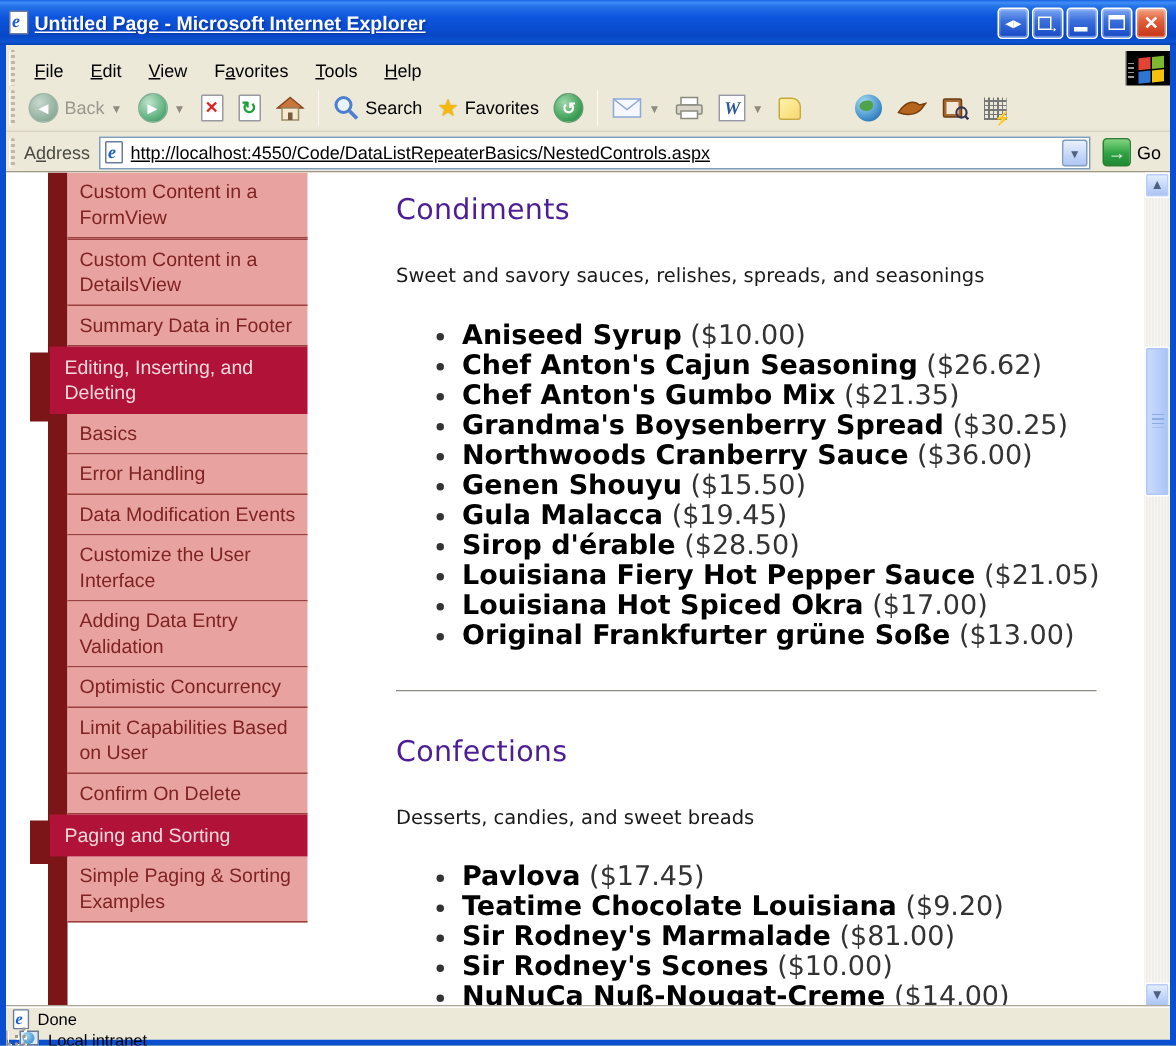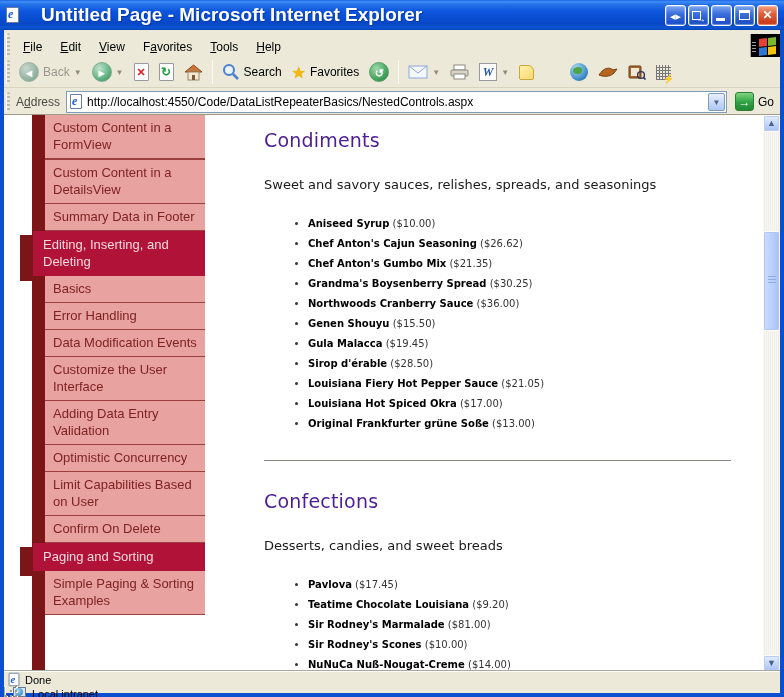--- a/index.html
+++ b/index.html
@@ -7,22 +7,22 @@
   body { font-family:"Liberation Sans", sans-serif; }
 
   .window { position:relative; width:784px; height:697px;
     border-left:4px solid #0A4FD0; border-right:4px solid #0A4FD0; border-bottom:4px solid #0A4FD0;
     background:#ECE9D8; }
 
   
   .titlebar { position:absolute; top:-0px; left:-4px; right:-4px; height:30px;
     background:linear-gradient(180deg,#1B63E6 0%,#3E8EF6 6%,#2572E8 14%,#0D55DE 38%,#0747C6 80%,#0D55D2 93%,#0341B4 100%);
     display:flex; align-items:center; padding:0 6px; }
-  .title-text { color:#fff; font-weight:bold; font-size:19px; margin-left:22px; flex:1;
-    text-shadow:1px 1px 1px #0838A8; white-space:nowrap; overflow:hidden; }
+  .title-text { color:#fff; font-weight:bold; font-size:13px; margin-left:4px; flex:1;
+    text-shadow:1px 1px 1px #0838A8; white-space:nowrap; overflow:hidden;text-decoration:underline; }
   .page-icon { display:inline-block; width:13px; height:16px; background:#fff; border:1px solid #6A7B9B;
     border-radius:1px; position:relative; flex:none; }
   .page-icon::after { content:"e"; position:absolute; left:1px; top:-1px; color:#1D5FD0;
     font:bold italic 12px "Liberation Serif", serif; }
   .winbtns { display:flex; gap:2px; }
   .winbtn { width:21px; height:21px; border-radius:3px; border:1px solid #FFFFFF;
     background:linear-gradient(180deg,#7FA8F2 0%,#3C70DC 40%,#1D50C8 90%,#3C6CD8 100%);
     color:#fff; font-size:10px; line-height:19px; text-align:center; position:relative;
     box-shadow:inset 0 0 0 1px rgba(255,255,255,.25); cursor:default; }
   .winbtn.close { background:linear-gradient(180deg,#F2A383 0%,#E0613C 40%,#C83A1B 90%,#E06038 100%); font-weight:bold; font-size:12px; }
@@ -75,21 +75,21 @@
                repeating-linear-gradient(90deg,#777 0 1px,transparent 1px 3px); position:relative; }
   .grid-ico::after { content:"\26A1"; position:absolute; right:-3px; bottom:-4px; color:#E8A000; font-size:9px; }
 
   
   .addressbar { position:absolute; top:89px; left:0; right:0; height:26px; background:#ECE9D8;
     border-bottom:1px solid #9E9A87; display:flex; align-items:center; font-size:12px; }
   .addr-label { color:#4A4A42; margin:0 6px 0 2px; }
   .combo { flex:1; height:22px; background:#fff; border:1px solid #7F9DB9; display:flex; align-items:center;
     padding-left:3px; position:relative; margin-right:4px; }
   .combo .page-icon { width:12px; height:15px; }
-  .url-text { font-size:12px; color:#000; margin-left:5px; white-space:nowrap; overflow:hidden; flex:1; }
+  .url-text { font-size:12px; color:#000; margin-left:5px; white-space:nowrap; overflow:hidden; flex:1;text-decoration:underline; }
   .combo-drop { width:17px; height:18px; margin-right:1px; border:1px solid #7F9DB9; border-radius:2px;
     background:linear-gradient(180deg,#E8F0FC,#C4D6F8 60%,#AFC8F5); color:#4D6185; font-size:8px;
     text-align:center; line-height:17px; }
   .go-btn { display:flex; align-items:center; gap:4px; margin:0 6px 0 4px; }
   .go-square { width:19px; height:19px; border-radius:3px; border:1px solid #2E7F36;
     background:linear-gradient(180deg,#7FD47F,#2FA244 55%,#1F8A33); color:#fff; font-weight:bold;
     text-align:center; line-height:18px; font-size:12px; }
   .go-label { color:#000; }
 
   
@@ -114,21 +114,21 @@
   .nav-section { margin-left:13px; width:172px; background:#B01238; color:#F4D9DD;
     font-size:13px; line-height:17px; padding:5px 6px 6px 10px; position:relative; z-index:2; }
   .nav-section::before { content:""; position:absolute; left:-13px; top:4px; bottom:-5px; width:13px; background:#7B1517; }
 
   
   .content { position:absolute; left:203px; top:0; right:17px; bottom:0; overflow:hidden;
     padding:14px 28px 0 57px; font-family:"DejaVu Sans", sans-serif; }
   .cat-title { font-size:19px; font-weight:normal; color:#4c1d95; margin:0 0 26px; letter-spacing:.2px; }
   .cat-desc { font-size:13px; color:#1a1a1a; margin-bottom:16px; }
   .prod-list { list-style:disc; padding-left:44px; margin:22px 0 26px; }
-  .prod-list li { font-size:10px; line-height:20px; color:#333; }
+  .prod-list li { font-size:18px; line-height:20px; color:#333; }
   .prod-list b { color:#000; }
   .cat-hr { border:none; border-top:1px solid #8A8A82; border-bottom:1px solid #FFFFFF; margin:26px 4px 28px 0; }
 
   
   .statusbar { position:absolute; left:0; right:0; bottom:0px; height:22px; background:#ECE9D8;
     border-top:1px solid #fff; box-shadow:0 -1px 0 #ACA899; display:flex; font-size:11px;flex-direction:column; }
   .status-left { flex:1; display:flex; align-items:center; gap:5px; padding-left:4px; }
   .status-left .page-icon { width:12px; height:15px; transform:scale(.9); }
   .status-pane { width:24px; height:18px; border-left:1px solid #ACA899; box-shadow:1px 0 0 #fff inset; }
   .status-zone { width:152px; height:18px; border-left:1px solid #ACA899; box-shadow:1px 0 0 #fff inset;

